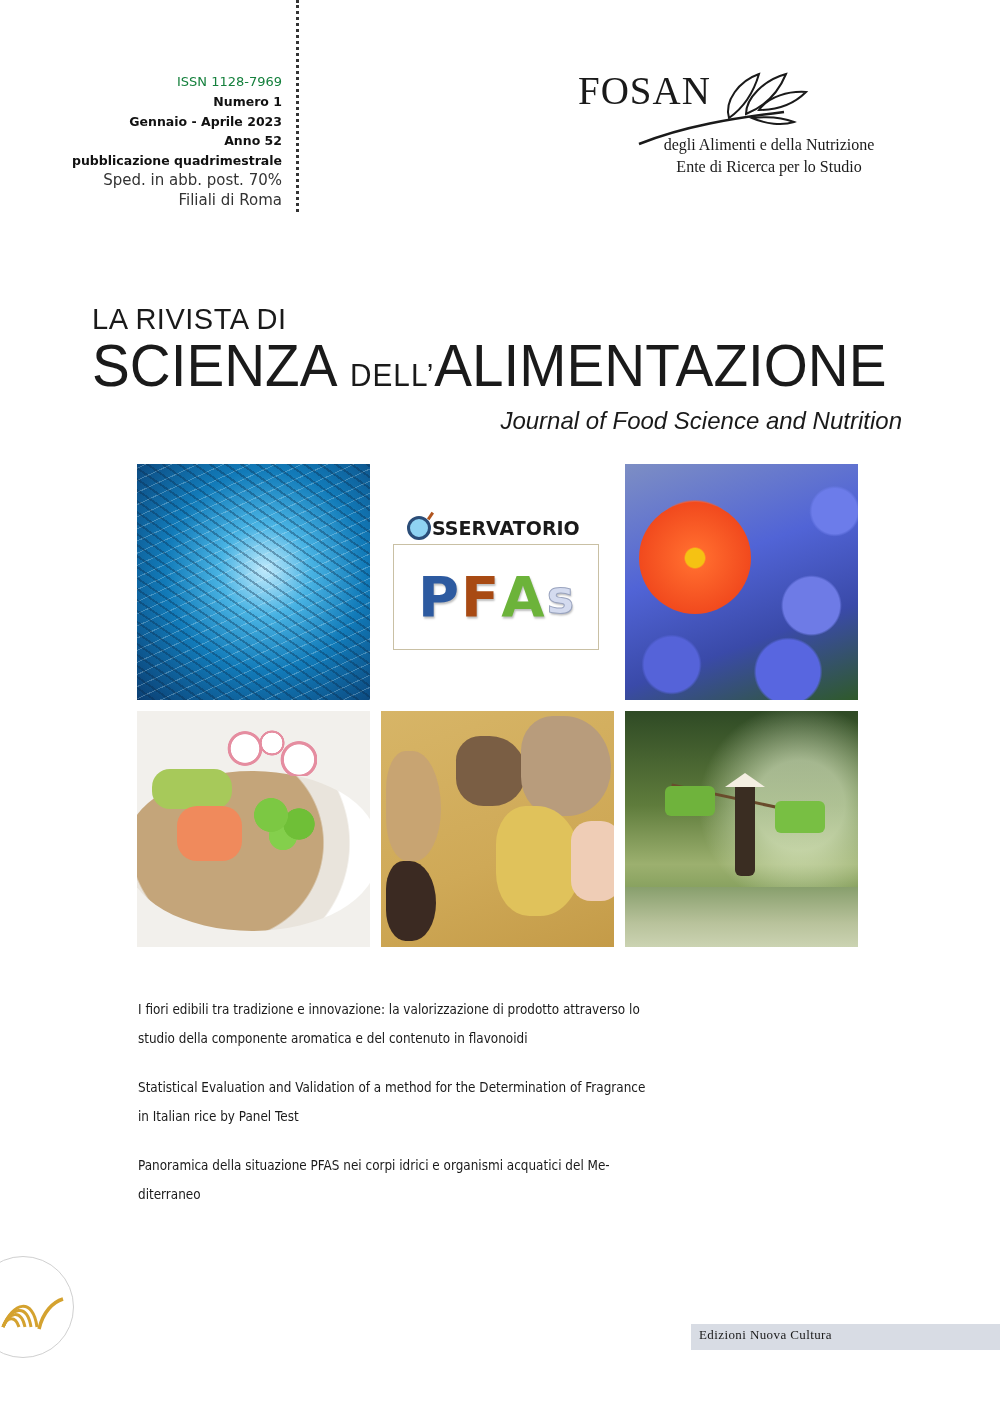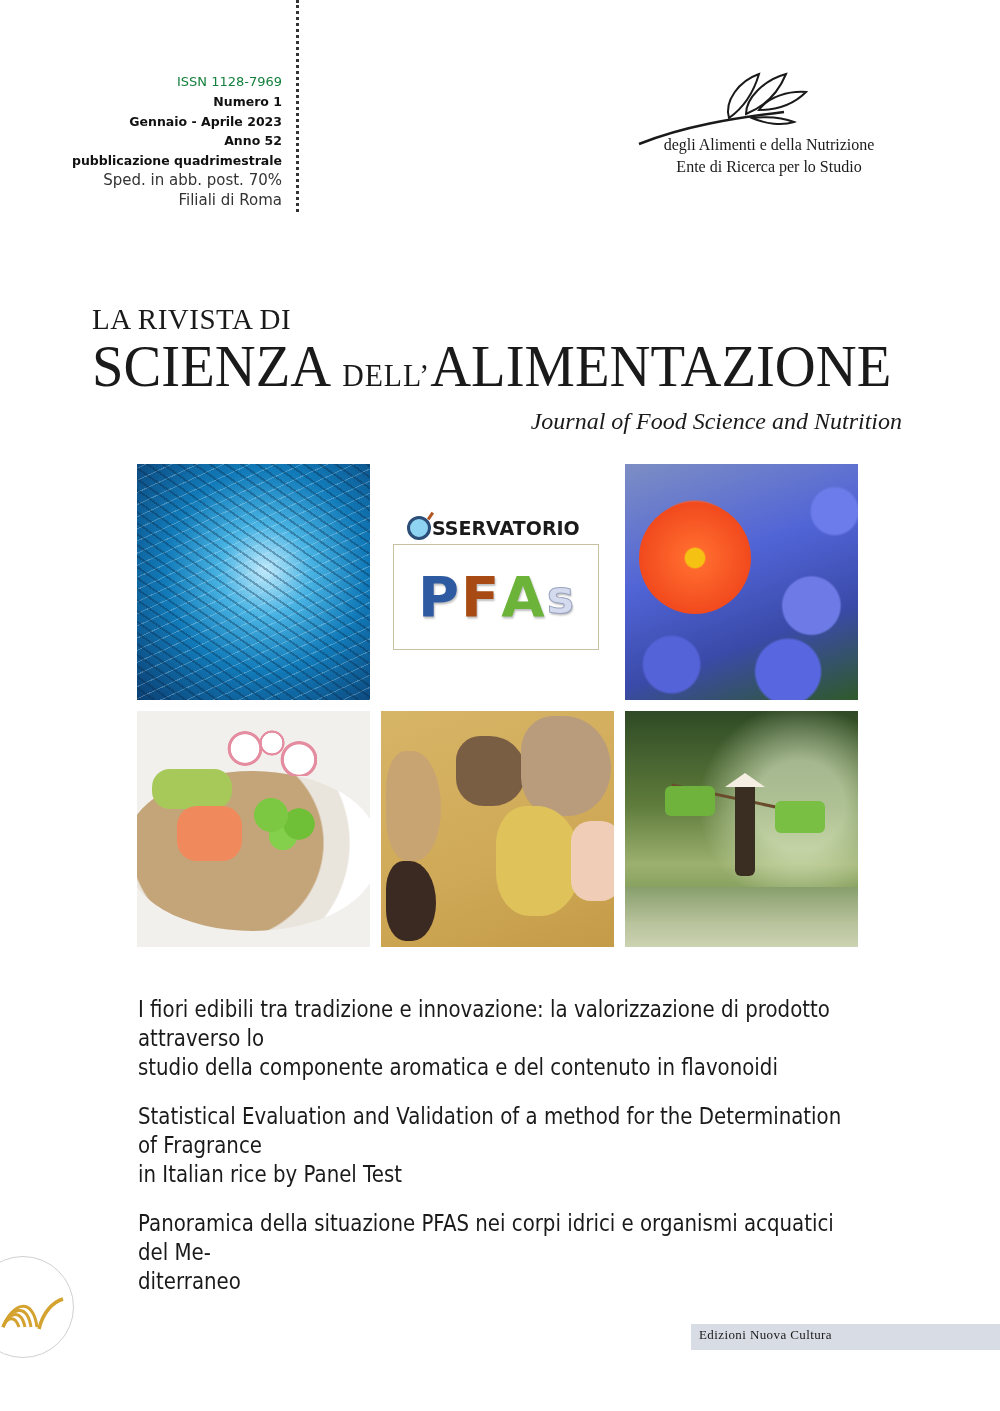--- a/index.html
+++ b/index.html
@@ -10,21 +10,21 @@
   .masthead-info { position: absolute; right: 718px; top: 72px; text-align: right; font-family: "DejaVu Sans", sans-serif; }
   .masthead-info .issn { font-size: 13px; color: #15803d; line-height: 20px; }
   .masthead-info .bold { font-size: 12.5px; font-weight: bold; color: #111; line-height: 19.5px; }
   .masthead-info .small { font-size: 15px; color: #333; line-height: 21px; }
 
   .fosan { position: absolute; left: 578px; top: 66px; width: 330px; height: 120px; }
   .fosan .name { position: absolute; left: 0; top: 2px; font-family: "Liberation Serif", serif; font-size: 39px; letter-spacing: 1px; color: #1a1a1a; }
   .fosan svg { position: absolute; left: 56px; top: 0; }
   .fosan .sub { position: absolute; left: 60px; top: 68px; width: 262px; text-align: center; font-family: "Liberation Serif", serif; font-size: 16px; line-height: 22px; color: #1a1a1a; }
 
-  .title-block { position: absolute; left: 92px; top: 302px; width: 810px; font-family: Liberation Serif, serif; color: #1a1a1a; }
+  .title-block { position: absolute; left: 92px; top: 302px; width: 810px; font-family: Liberation Sans, sans-serif; color: #1a1a1a; }
   .title-block .pre { font-size: 29px; letter-spacing: 0.5px; line-height: 34px; }
   .title-block .main { font-size: 59px; line-height: 60px; white-space: nowrap; letter-spacing: 0px; transform: scaleX(0.96); transform-origin: left; }
   .title-block .main .sc { font-size: 31px; letter-spacing: 1px; }
   .title-block .eng { text-align: right; font-style: italic; font-size: 24px; line-height: 26px; margin-top: 2px; }
 
   .grid { position: absolute; left: 137px; top: 464px; width: 721px; height: 483px; }
   .tile { position: absolute; width: 233px; height: 236px; overflow: hidden; }
   .t1 { left: 0; top: 0; background: radial-gradient(circle at 55% 45%, #bfe9fb 0%, #49b3e3 25%, #127bb9 55%, #0b3f73 100%); }
   .t1 .streak { position: absolute; inset: 0; background: repeating-linear-gradient(35deg, rgba(10,40,70,0.35) 0 2px, transparent 2px 9px), repeating-linear-gradient(-25deg, rgba(230,250,255,0.25) 0 1px, transparent 1px 11px); }
   .t2 { left: 244px; top: 12px; background: #ffffff; }
@@ -58,21 +58,21 @@
   .pfas-logo .osserv { display: flex; align-items: center; font-family: "DejaVu Sans", sans-serif; font-size: 19px; font-weight: bold; color: #1a1a1a; letter-spacing: 0px; padding-left: 14px; }
   .pfas-logo .lens { width: 18px; height: 18px; border-radius: 50%; border: 3px solid #2b4d78; background: #8fd3f2; margin-right: 1px; position: relative; }
   .pfas-logo .lens:after { content: ""; position: absolute; right: -4px; top: -7px; width: 3px; height: 8px; background: #b0551f; transform: rotate(35deg); }
   .pfas-logo .box { margin-top: 4px; width: 204px; height: 104px; border: 1.5px solid #c9c0a4; background: #fff; display: flex; align-items: center; justify-content: center; gap: 2px; }
   .pfas-logo .box span { font-family: "DejaVu Sans", sans-serif; font-weight: bold; font-size: 56px; line-height: 56px; text-shadow: 1px 2px 2px rgba(0,0,0,0.25); }
   .pfas-logo .box .p { color: #2d5aa0; }
   .pfas-logo .box .f { color: #a84a13; }
   .pfas-logo .box .a { color: #6cb33a; }
   .pfas-logo .box .s { color: #d4dbef; font-size: 46px; -webkit-text-stroke: 1px #9aa4bf; }
 
-  .articles { position: absolute; left: 138px; top: 995px; width: 730px; font-family: "DejaVu Sans", sans-serif; font-size: 23px; line-height: 29px; color: #1a1a1a; }
+  .articles { position: absolute; left: 138px; top: 995px; width: 730px; font-family: "DejaVu Sans", sans-serif; font-size: 14px; line-height: 29px; color: #1a1a1a; }
   .articles .item { margin-bottom: 20px; transform: scaleX(0.86); transform-origin: left; width: 116%; }
 
   .emblem { position: absolute; left: -28px; top: 1256px; width: 100px; height: 100px; border-radius: 50%; border: 1px solid #d0d0d0; background: #fff; }
   .emblem svg { position: absolute; left: 0; top: 0; }
 
   .publisher { position: absolute; left: 691px; top: 1324px; width: 309px; height: 26px; background: #d8dce4; }
   .publisher span { position: absolute; left: 8px; top: 3px; font-family: "Liberation Serif", serif; font-size: 13px; letter-spacing: 0.4px; color: #1a1a1a; }
 </style>
 </head>
 <body>
@@ -83,20 +83,21 @@
   <div class="issn">ISSN 1128-7969</div>
   <div class="bold">Numero 1</div>
   <div class="bold">Gennaio - Aprile 2023</div>
   <div class="bold">Anno 52</div>
   <div class="bold">pubblicazione quadrimestrale</div>
   <div class="small">Sped. in abb. post. 70%</div>
   <div class="small" style="line-height:18px">Filiali di Roma</div>
 </div>
 
 <div class="fosan">
+  <div class="name">FOSAN</div>
   <svg width="180" height="80" viewBox="0 0 180 80">
     <path d="M5 78 C 50 60, 100 52, 150 46" stroke="#1a1a1a" stroke-width="2.5" fill="none"></path>
     <path d="M95 52 C 90 35, 105 15, 125 8 C 120 25, 112 40, 95 52 Z" fill="none" stroke="#1a1a1a" stroke-width="2"></path>
     <path d="M112 48 C 112 32, 130 14, 152 8 C 145 25, 132 40, 112 48 Z" fill="none" stroke="#1a1a1a" stroke-width="2"></path>
     <path d="M125 44 C 135 30, 155 25, 172 26 C 160 38, 145 44, 125 44 Z" fill="none" stroke="#1a1a1a" stroke-width="2"></path>
     <path d="M118 52 C 135 50, 150 52, 160 56 C 148 60, 132 58, 118 52 Z" fill="none" stroke="#1a1a1a" stroke-width="2"></path>
   </svg>
   <div class="sub">
     <div>degli Alimenti e della Nutrizione</div>
     <div>Ente di Ricerca per lo Studio</div>

